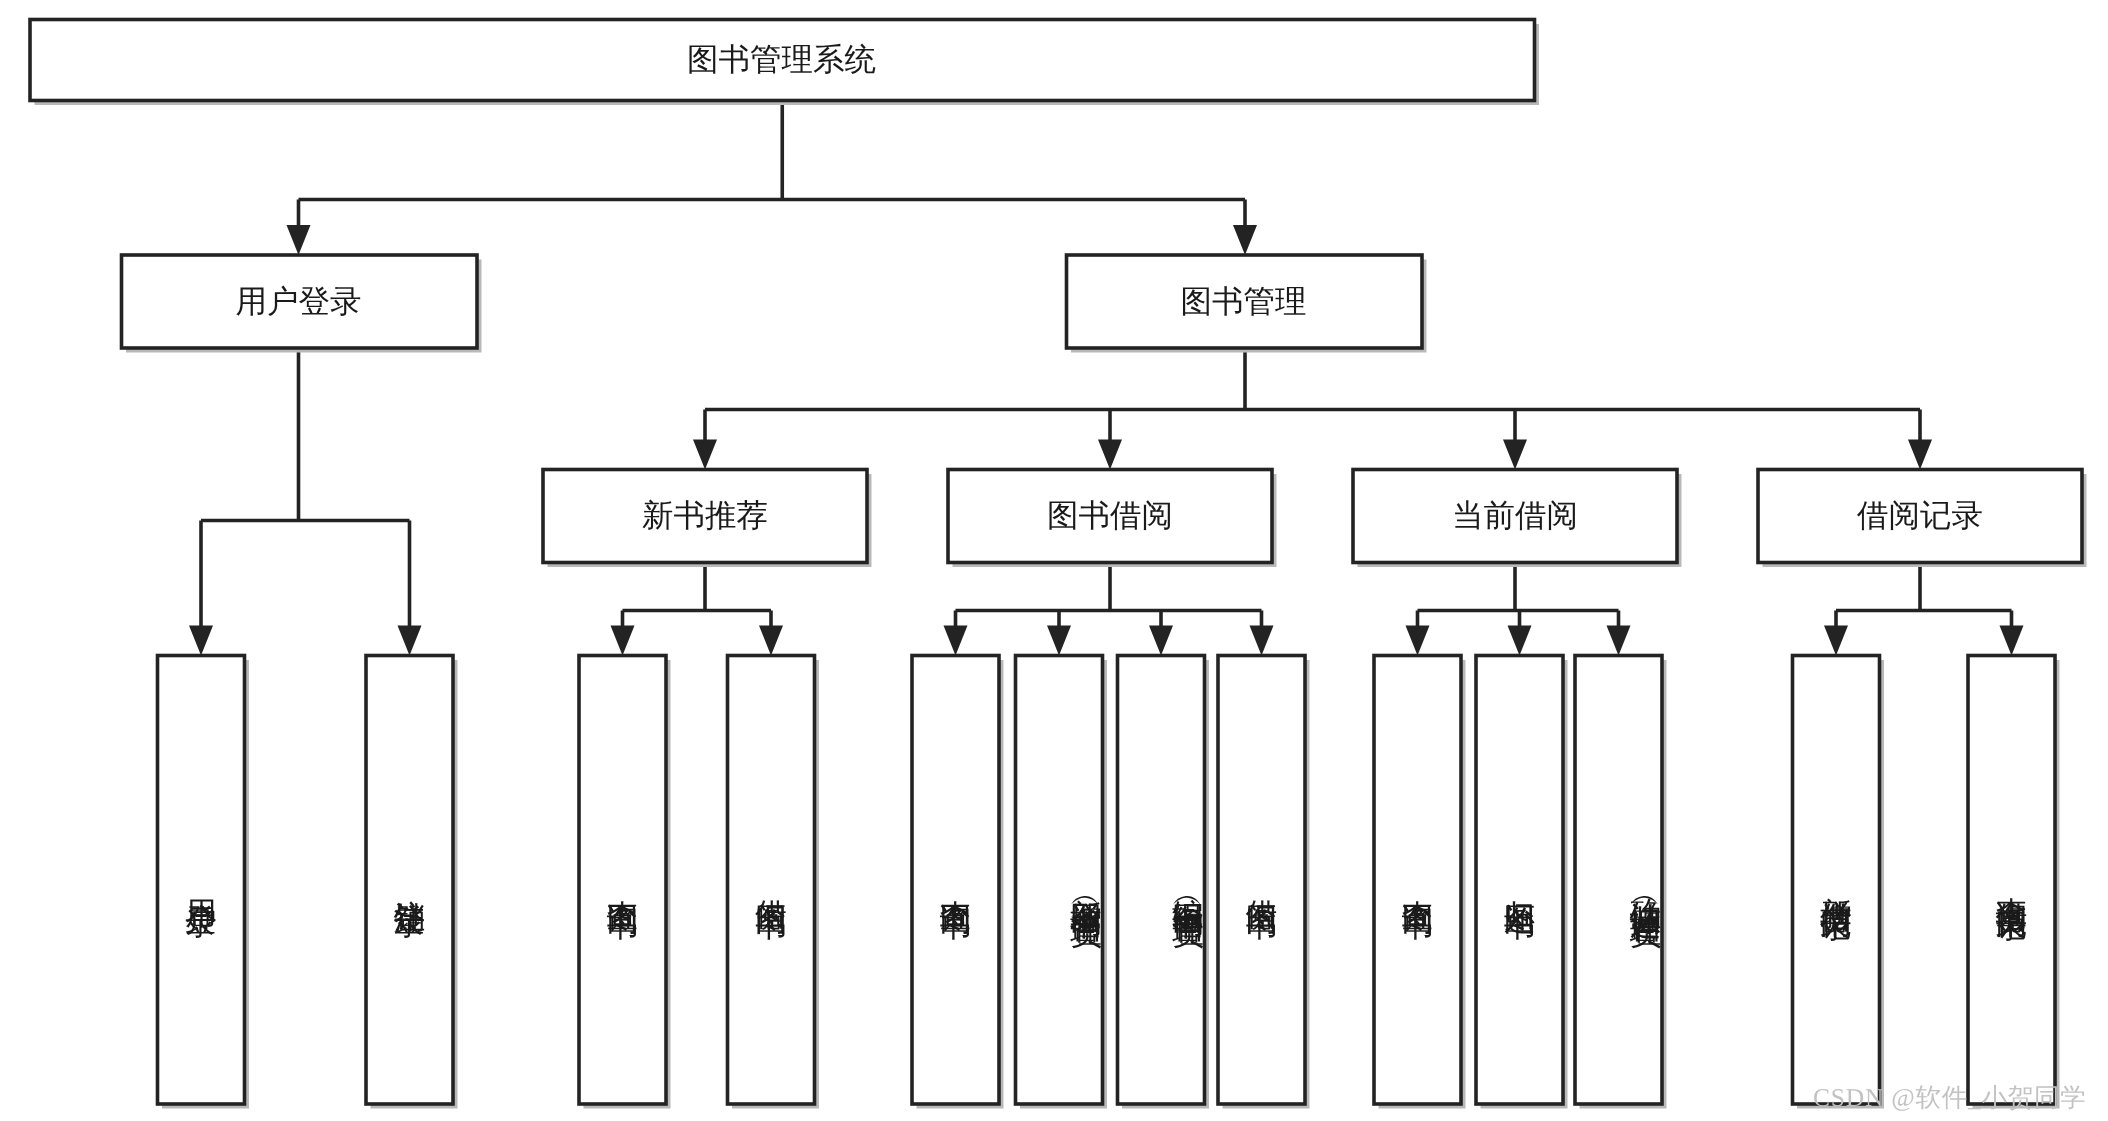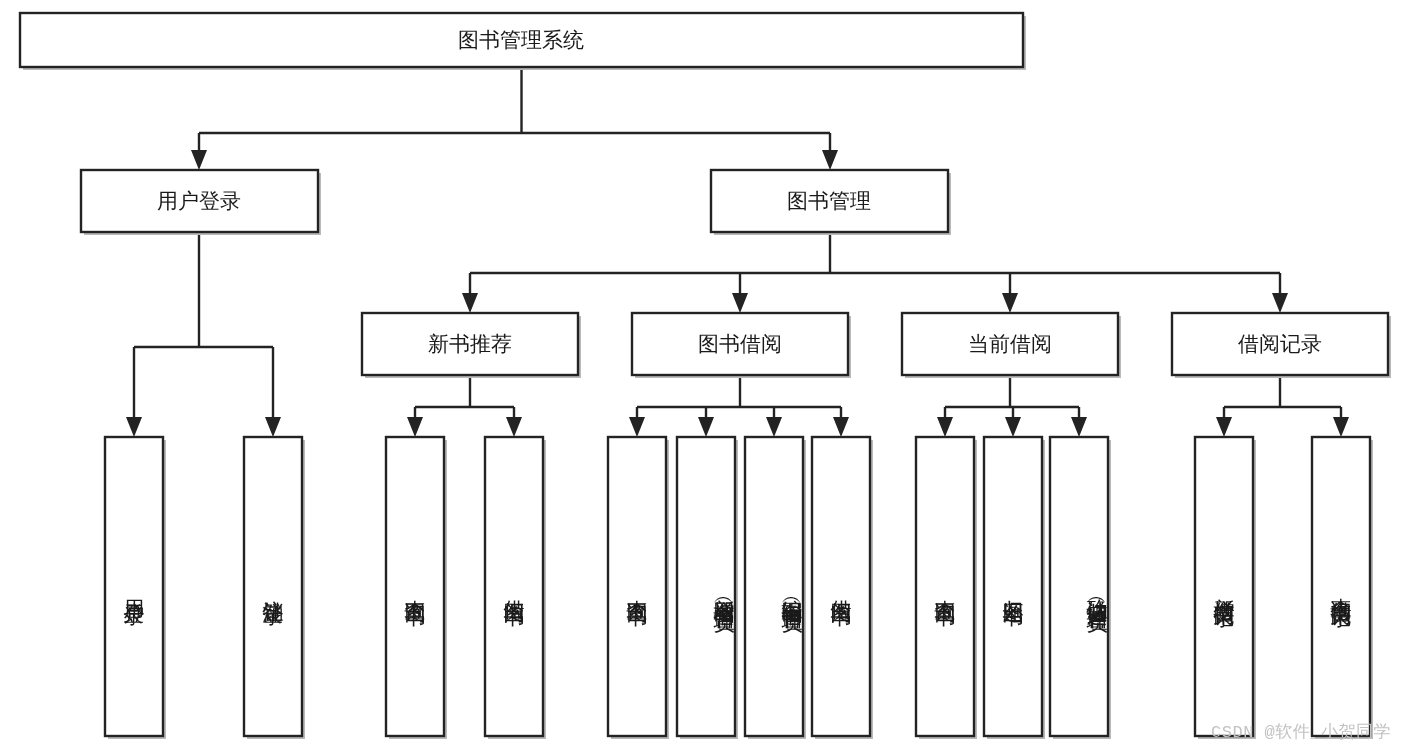--- a/index.html
+++ b/index.html
@@ -64,21 +64,21 @@
     color: #1a1a1a;
     letter-spacing: 2px;
     display: flex;
     align-items: center;
     justify-content: center;
     white-space: nowrap;
     pointer-events: none;
   }
   .watermark {
     position: absolute;
-    font-family: Liberation Mono, monospace;
+    font-family: Liberation Serif, serif;
     font-size: 17px;
     color: #c2c2c2;
     right: 14px;
     bottom: 4px;
     white-space: nowrap;
     letter-spacing: 0.5px;
   }
 </style>
 </head>
 <body>

